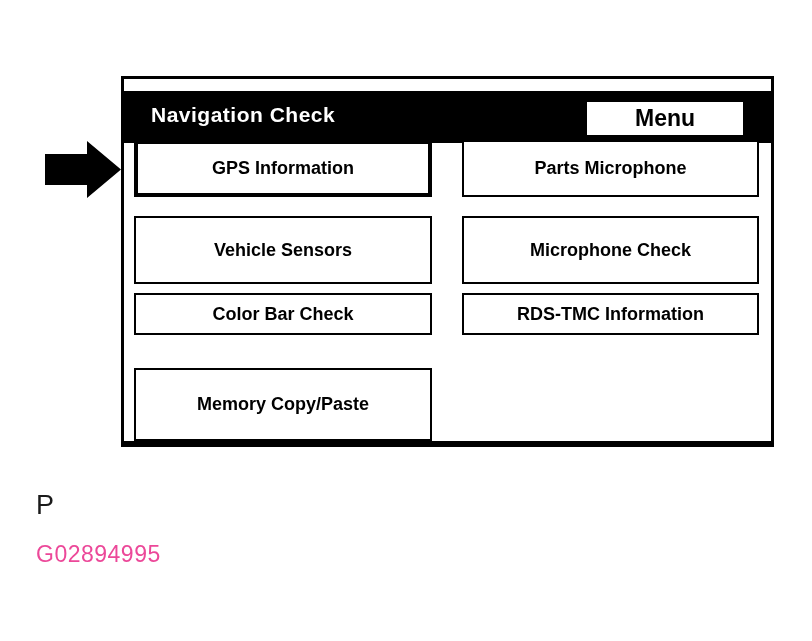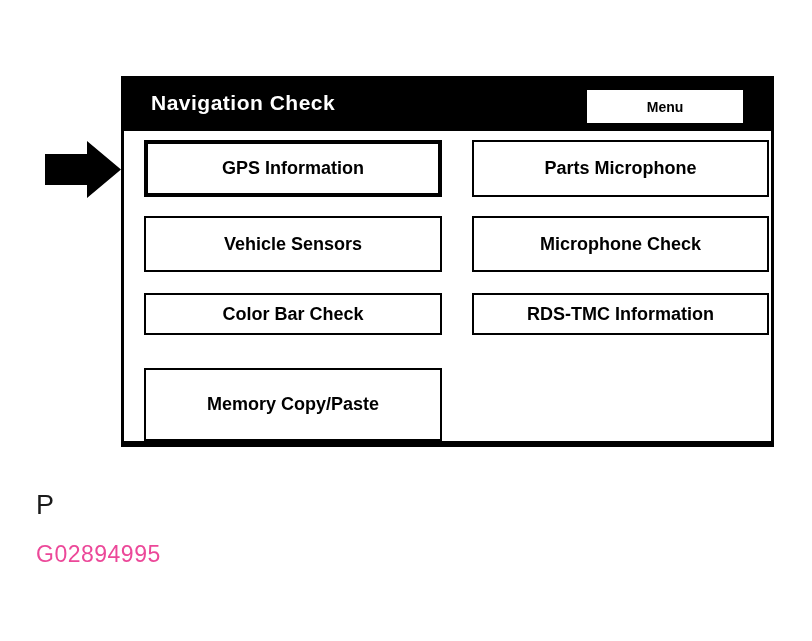--- a/index.html
+++ b/index.html
@@ -23,21 +23,21 @@
     width: 653px;
     height: 371px;
     background: #ffffff;
     border: 3px solid #000000;
     border-bottom-width: 6px;
     box-sizing: border-box;
   }
   .titlebar {
     position: absolute;
     left: 0;
-    top: 0;
+    top: 12px;
     width: 100%;
     height: 52px;
     background: #000000;
   }
   .title {
     position: absolute;
     left: 27px;
     top: 12px;
     color: #ffffff;
     font-size: 21px;
@@ -46,49 +46,48 @@
     white-space: nowrap;
   }
   .menu-btn {
     position: absolute;
     right: 28px;
     top: 11px;
     width: 156px;
     height: 33px;
     background: #ffffff;
     color: #000000;
-    font-size: 14px;
+    font-size: 23px;
     font-weight: bold;
     display: flex;
     align-items: center;
     justify-content: center;
     cursor: pointer;
   }
   .screen-btn {
     position: absolute;
     background: #ffffff;
     border: 2px solid #000000;
     box-sizing: border-box;
     display: flex;
     align-items: center;
     justify-content: center;
     font-size: 18px;
     font-weight: bold;
     color: #000000;
     white-space: nowrap;
     cursor: pointer;
-    margin-left: 10px;
   }
   .screen-btn.selected {
     border-width: 4px;
   }
   .col1 { left: 10px;  width: 298px; }
   .col2 { left: 338px; width: 297px; }
   .row1 { top: 61px;  height: 57px; }
-  .row2 { top: 137px; height: 56px; }
+  .row2 { top: 137px; height: 68px; }
   .row3 { top: 214px; height: 42px; }
   .row4 { top: 289px; height: 73px; }
   
   .pointer-arrow {
     position: absolute;
     left: 45px;
     top: 141px;
     width: 76px;
     height: 57px;
   }

